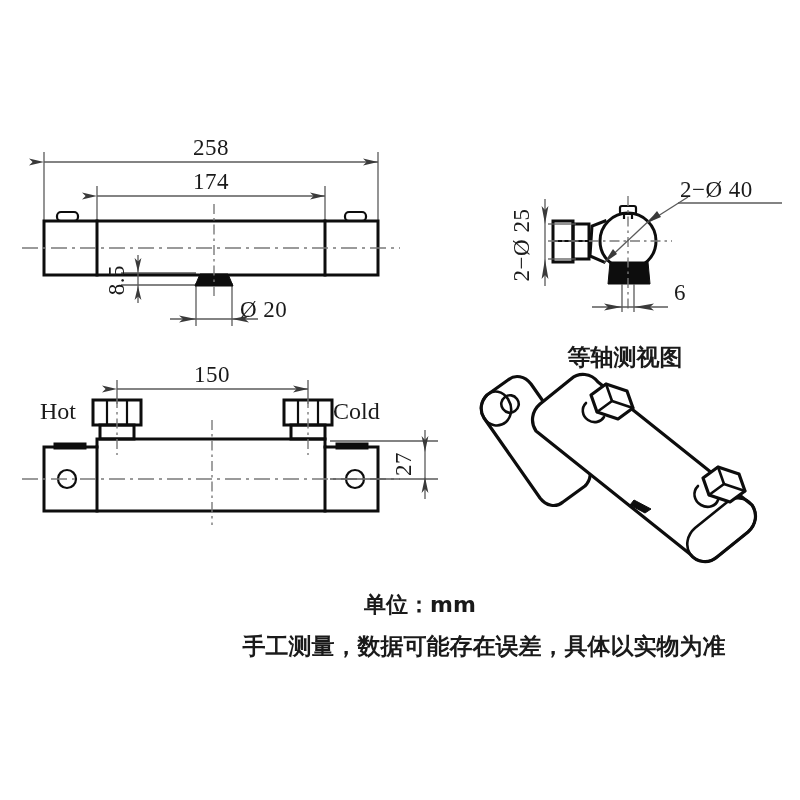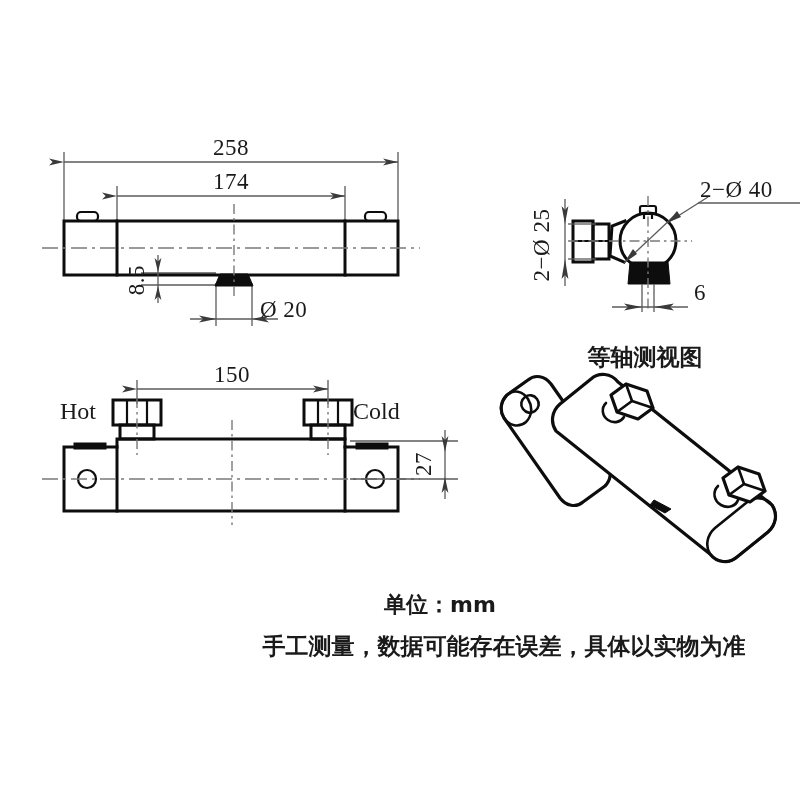--- a/index.html
+++ b/index.html
@@ -11,21 +11,20 @@
     width: 800px;
     height: 800px;
     font-family: "Liberation Serif", "DejaVu Serif", serif;
     overflow: hidden;
   }
   #sheet {
     position: relative;
     width: 728px;
     height: 800px;
     background: #ffffff;
-    margin-left: 20px;
   }
   svg.drawing {
     position: absolute;
     left: 0;
     top: 0;
     width: 800px;
     height: 800px;
   }
   .dim-text {
     font-family: "Liberation Serif", "DejaVu Serif", serif;

